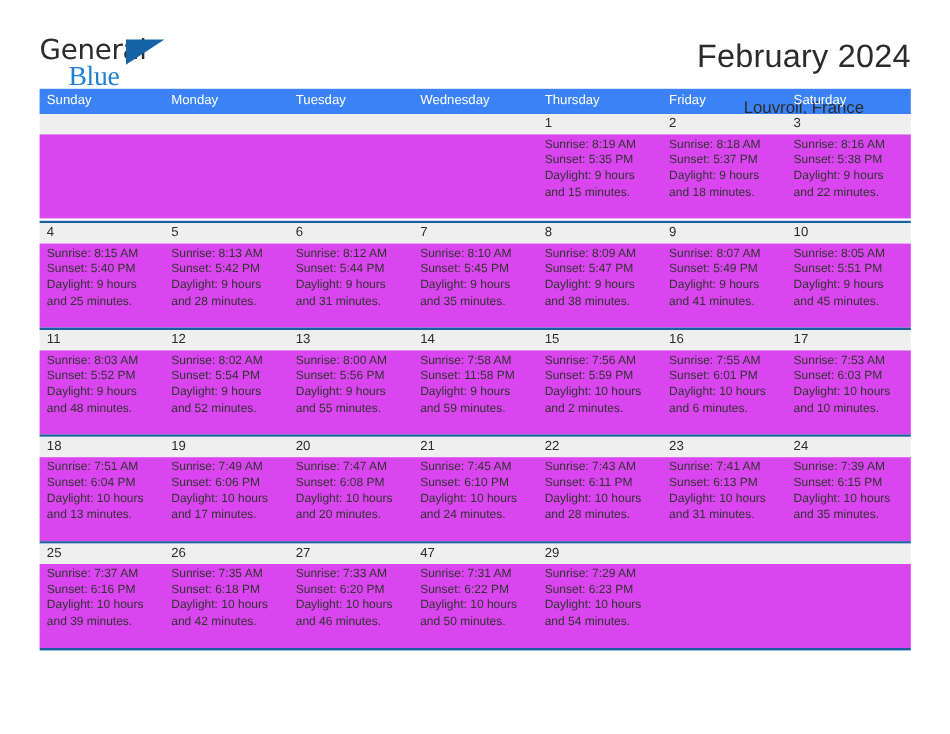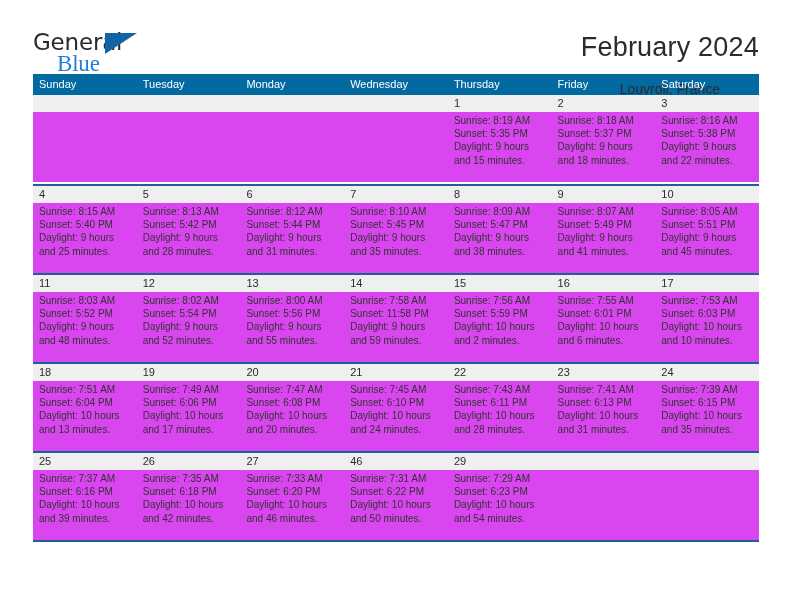--- a/index.html
+++ b/index.html
@@ -89,21 +89,21 @@
   }
 
   
   .calendar {
     margin: 0 33px;
     width: 726px;
   }
 
   .weekday-row {
     display: flex;
-    background: #0369a1;
+    background: #3b82f6;
     height: 21px;
   }
   .weekday {
     flex: 1 1 0;
     color: #ffffff;
     font-size: 11px;
     line-height: 21px;
     padding-left: 6px;
     white-space: nowrap;
     overflow: hidden;
@@ -168,22 +168,22 @@
     <div class="titles">
       <h1 class="title-main">February 2024</h1>
       <p class="title-sub">Louvroil, France</p>
     </div>
 
   </div>
 
   <div class="calendar" id="calendar">
     <div class="weekday-row" id="weekday-row">
         <div class="weekday">Sunday</div>
+        <div class="weekday">Monday</div>
         <div class="weekday">Tuesday</div>
-        <div class="weekday">Monday</div>
         <div class="weekday">Wednesday</div>
         <div class="weekday">Thursday</div>
         <div class="weekday">Friday</div>
         <div class="weekday">Saturday</div>
       </div>
     <div id="weeks-container">
         <div class="week">
           <div class="week-daterow">
             <div class="daynum-cell"></div>
             <div class="daynum-cell"></div>
@@ -381,21 +381,21 @@
               <div>Daylight: 10 hours</div>
               <div>and 35 minutes.</div>
             </div>
           </div>
         </div>
         <div class="week">
           <div class="week-daterow">
             <div class="daynum-cell">25</div>
             <div class="daynum-cell">26</div>
             <div class="daynum-cell">27</div>
-            <div class="daynum-cell">46</div>
+            <div class="daynum-cell">47</div>
             <div class="daynum-cell">29</div>
             <div class="daynum-cell"></div>
             <div class="daynum-cell"></div>
           </div>
           <div class="week-bodyrow">
             <div class="body-cell">
               <div>Sunrise: 7:37 AM</div>
               <div>Sunset: 6:16 PM</div>
               <div>Daylight: 10 hours</div>
               <div>and 39 minutes.</div>

